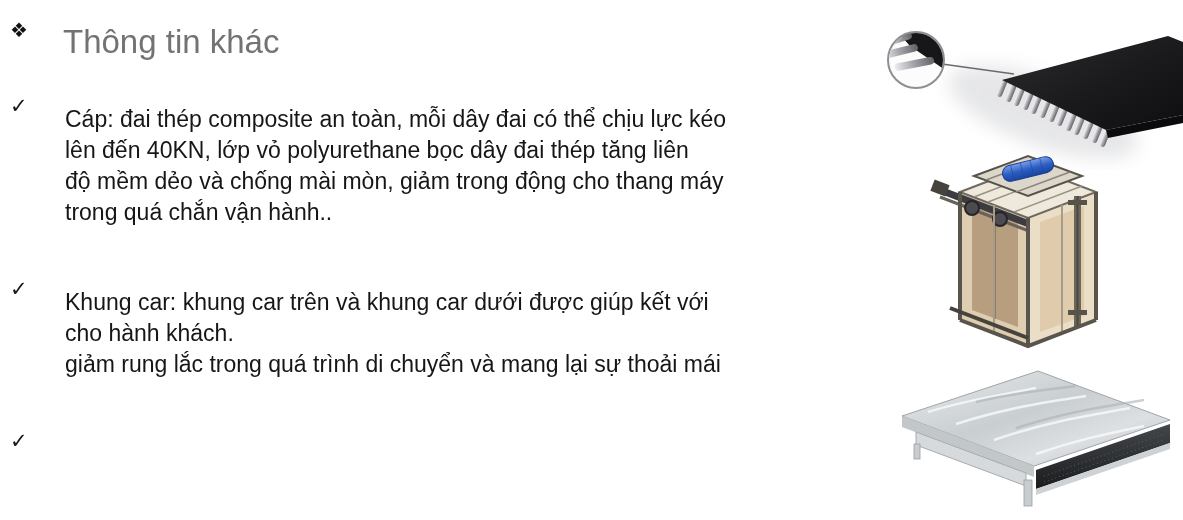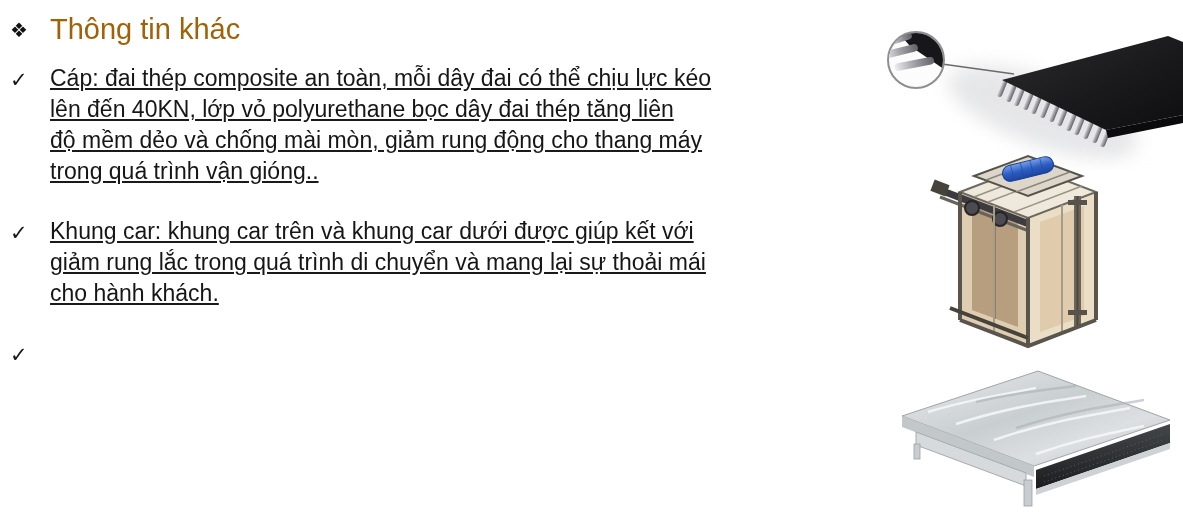--- a/index.html
+++ b/index.html
@@ -24,37 +24,37 @@
     align-items: flex-start;
     margin-top: 6px;
   }
   .title-marker {
     flex: 0 0 40px;
     font-size: 20px;
     padding-top: 6px;
     color: #111111;
   }
   .title-text {
-    margin: 0;
-    font-size: 29px;
+    margin: 13px;
+    font-size: 33px;
     font-weight: 400;
-    color: #a16207;
+    color: #737373;
     line-height: 34px;
   }
   .bullet-row { display: flex; }
   .bullet-row.first { margin-top: 17px; }
   .bullet-row.next  { margin-top: 29px; }
   .bullet-marker {
     flex: 0 0 40px;
     font-size: 21px;
     line-height: 31px;
     padding-top: 1px;
     color: #161616;
   }
-  .bullet-lines { margin: 0; text-decoration: underline; }
+  .bullet-lines { margin: 15px; }
   .bullet-line {
     font-size: 23px;
     line-height: 31px;
     white-space: nowrap;
     color: #161616;
   }
   figure { margin: 0; padding: 0; position: absolute; }
   .fig-belt  { left: 858px; top: 0; }
   .fig-frame { left: 928px; top: 140px; }
   .fig-floor { left: 886px; top: 362px; }
@@ -69,31 +69,31 @@
     <div class="title-row">
       <span class="title-marker">❖</span>
       <h1 class="title-text">Thông tin khác</h1>
     </div>
 
     <div class="bullet-row first">
       <span class="bullet-marker">✓</span>
       <div class="bullet-lines">
         <div class="bullet-line">Cáp: đai thép composite an toàn, mỗi dây đai có thể chịu lực kéo</div>
         <div class="bullet-line">lên đến 40KN, lớp vỏ polyurethane bọc dây đai thép tăng liên</div>
-        <div class="bullet-line">độ mềm dẻo và chống mài mòn, giảm rung động cho thang máy</div>
-        <div class="bullet-line">trong quá trình vận gióng..</div>
+        <div class="bullet-line">độ mềm dẻo và chống mài mòn, giảm trong động cho thang máy</div>
+        <div class="bullet-line">trong quá chắn vận hành..</div>
       </div>
     </div>
 
     <div class="bullet-row next">
       <span class="bullet-marker">✓</span>
       <div class="bullet-lines">
         <div class="bullet-line">Khung car: khung car trên và khung car dưới được giúp kết với</div>
+        <div class="bullet-line">cho hành khách.</div>
         <div class="bullet-line">giảm rung lắc trong quá trình di chuyển và mang lại sự thoải mái</div>
-        <div class="bullet-line">cho hành khách.</div>
       </div>
     </div>
 
     <div class="bullet-row next">
       <span class="bullet-marker">✓</span>
     </div>
 
   </div>
 
   <figure class="fig-belt">

